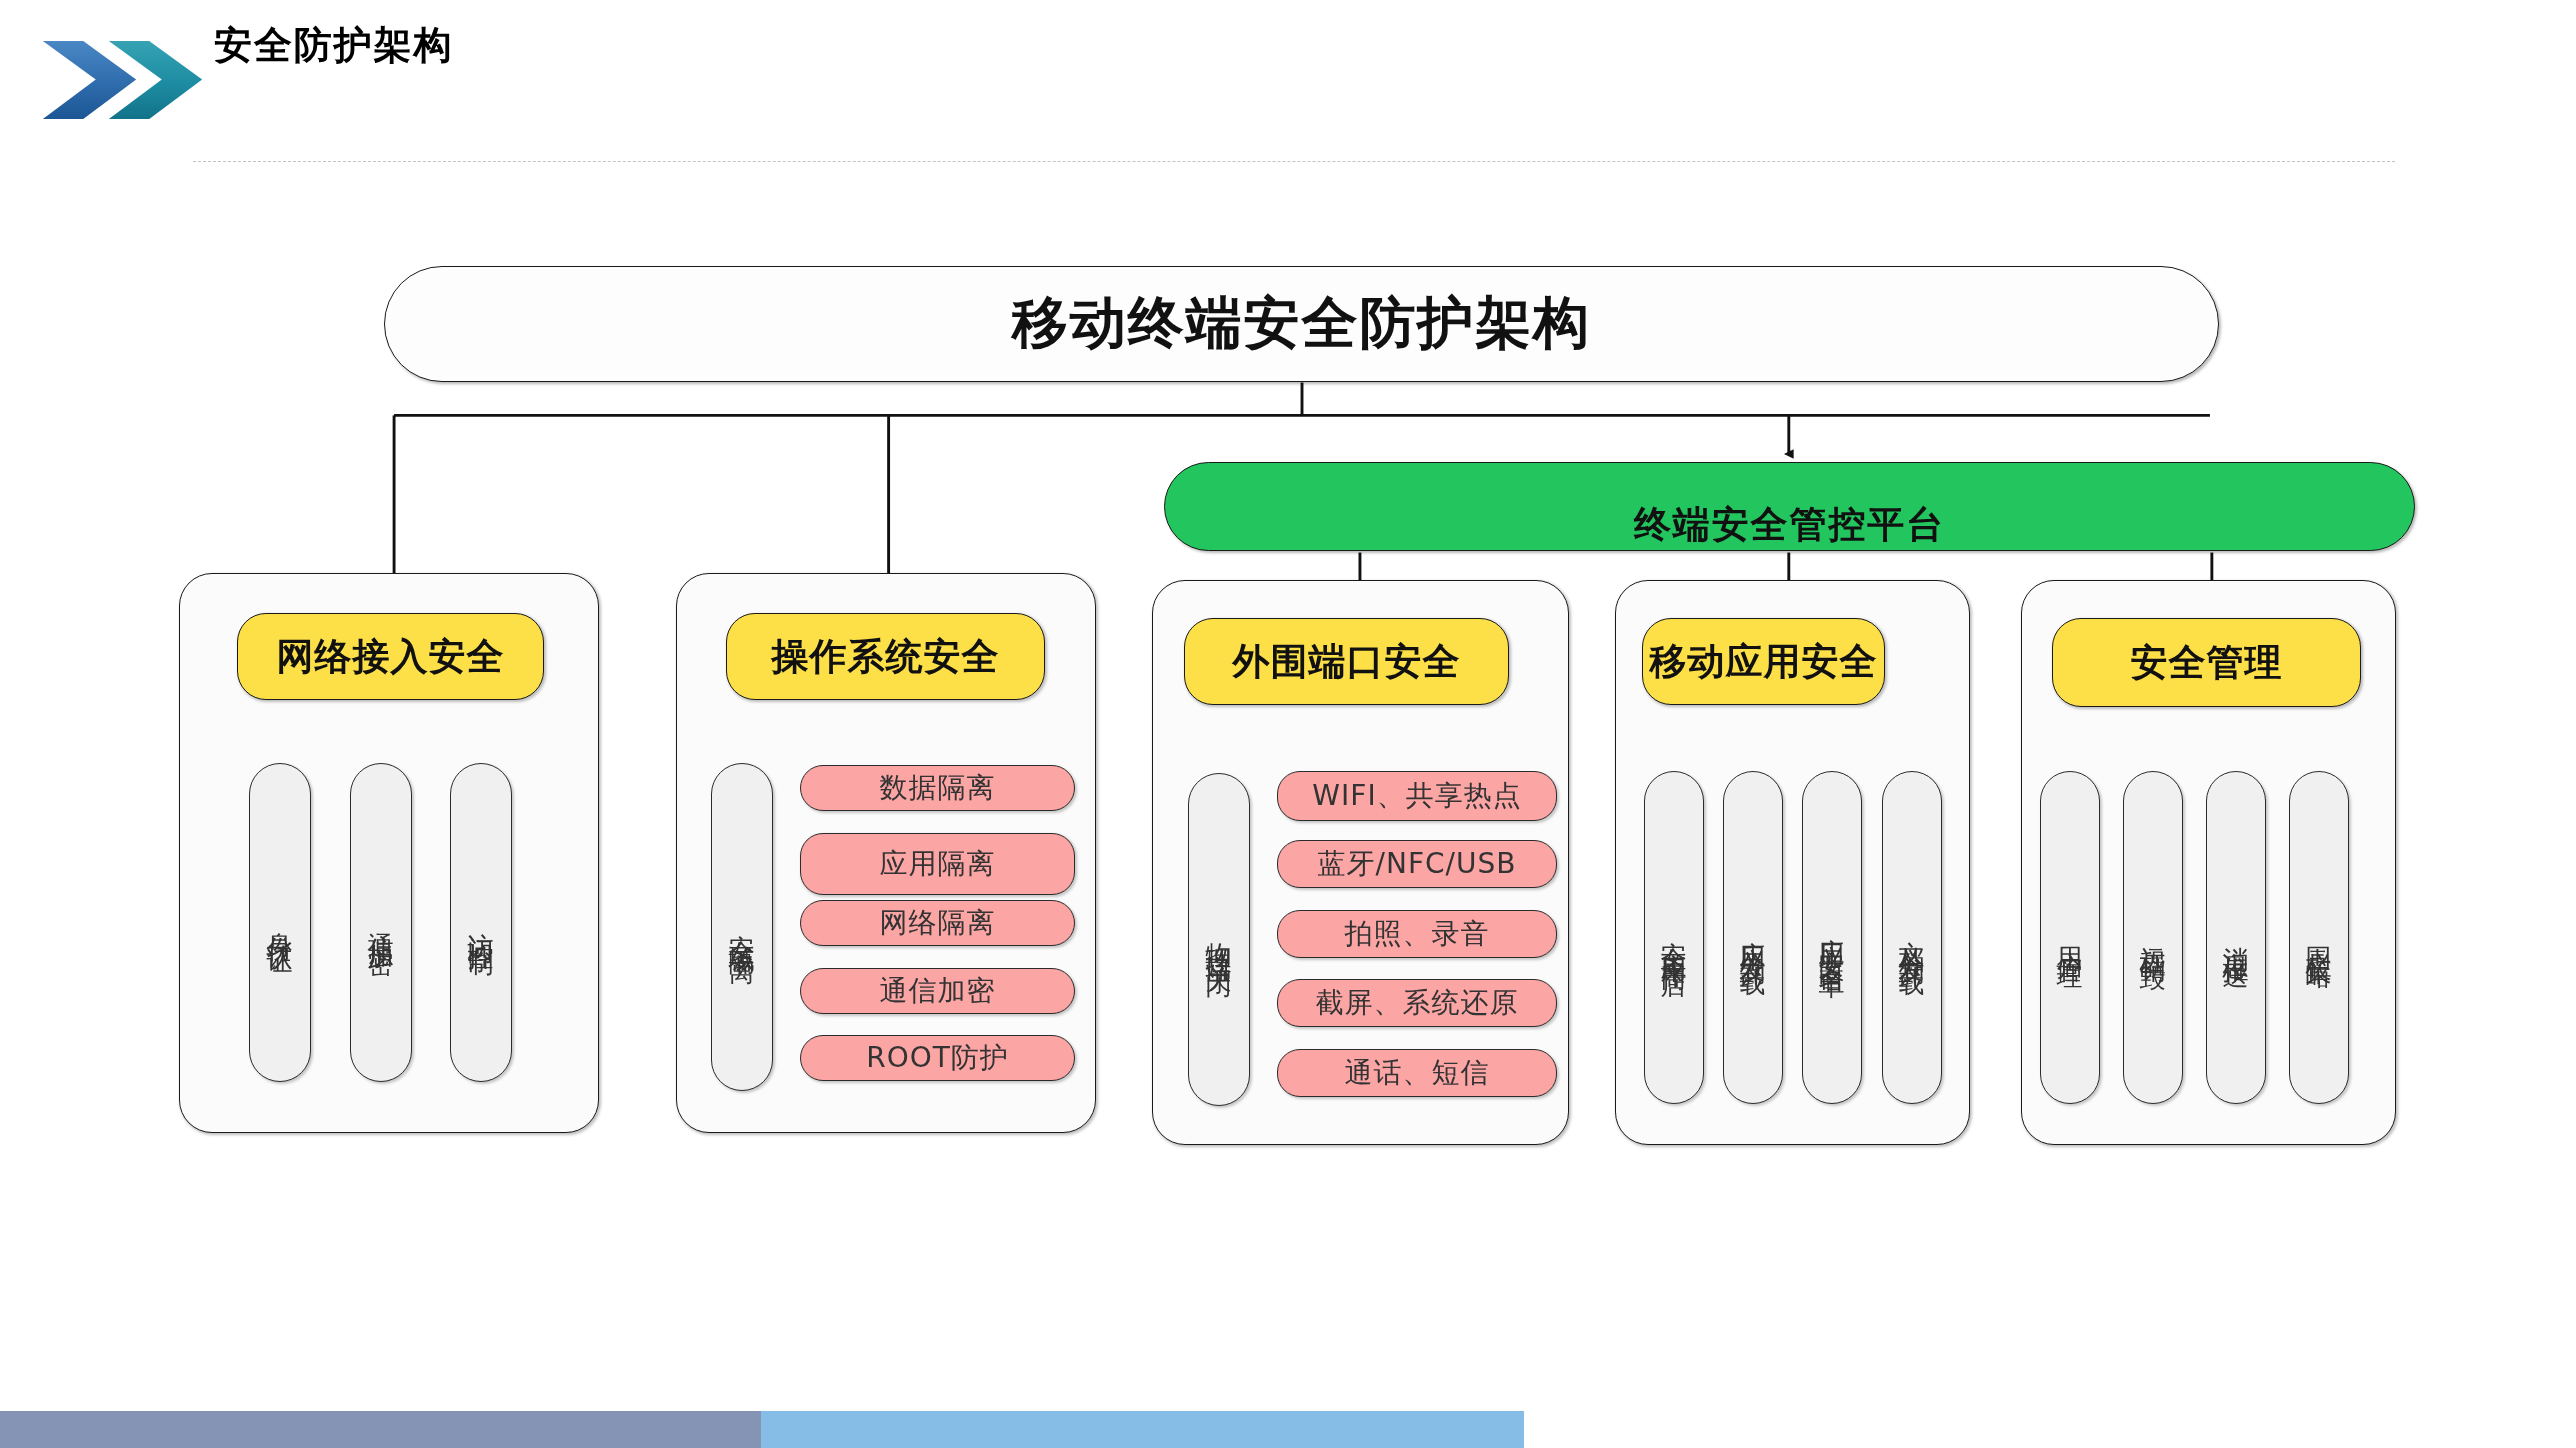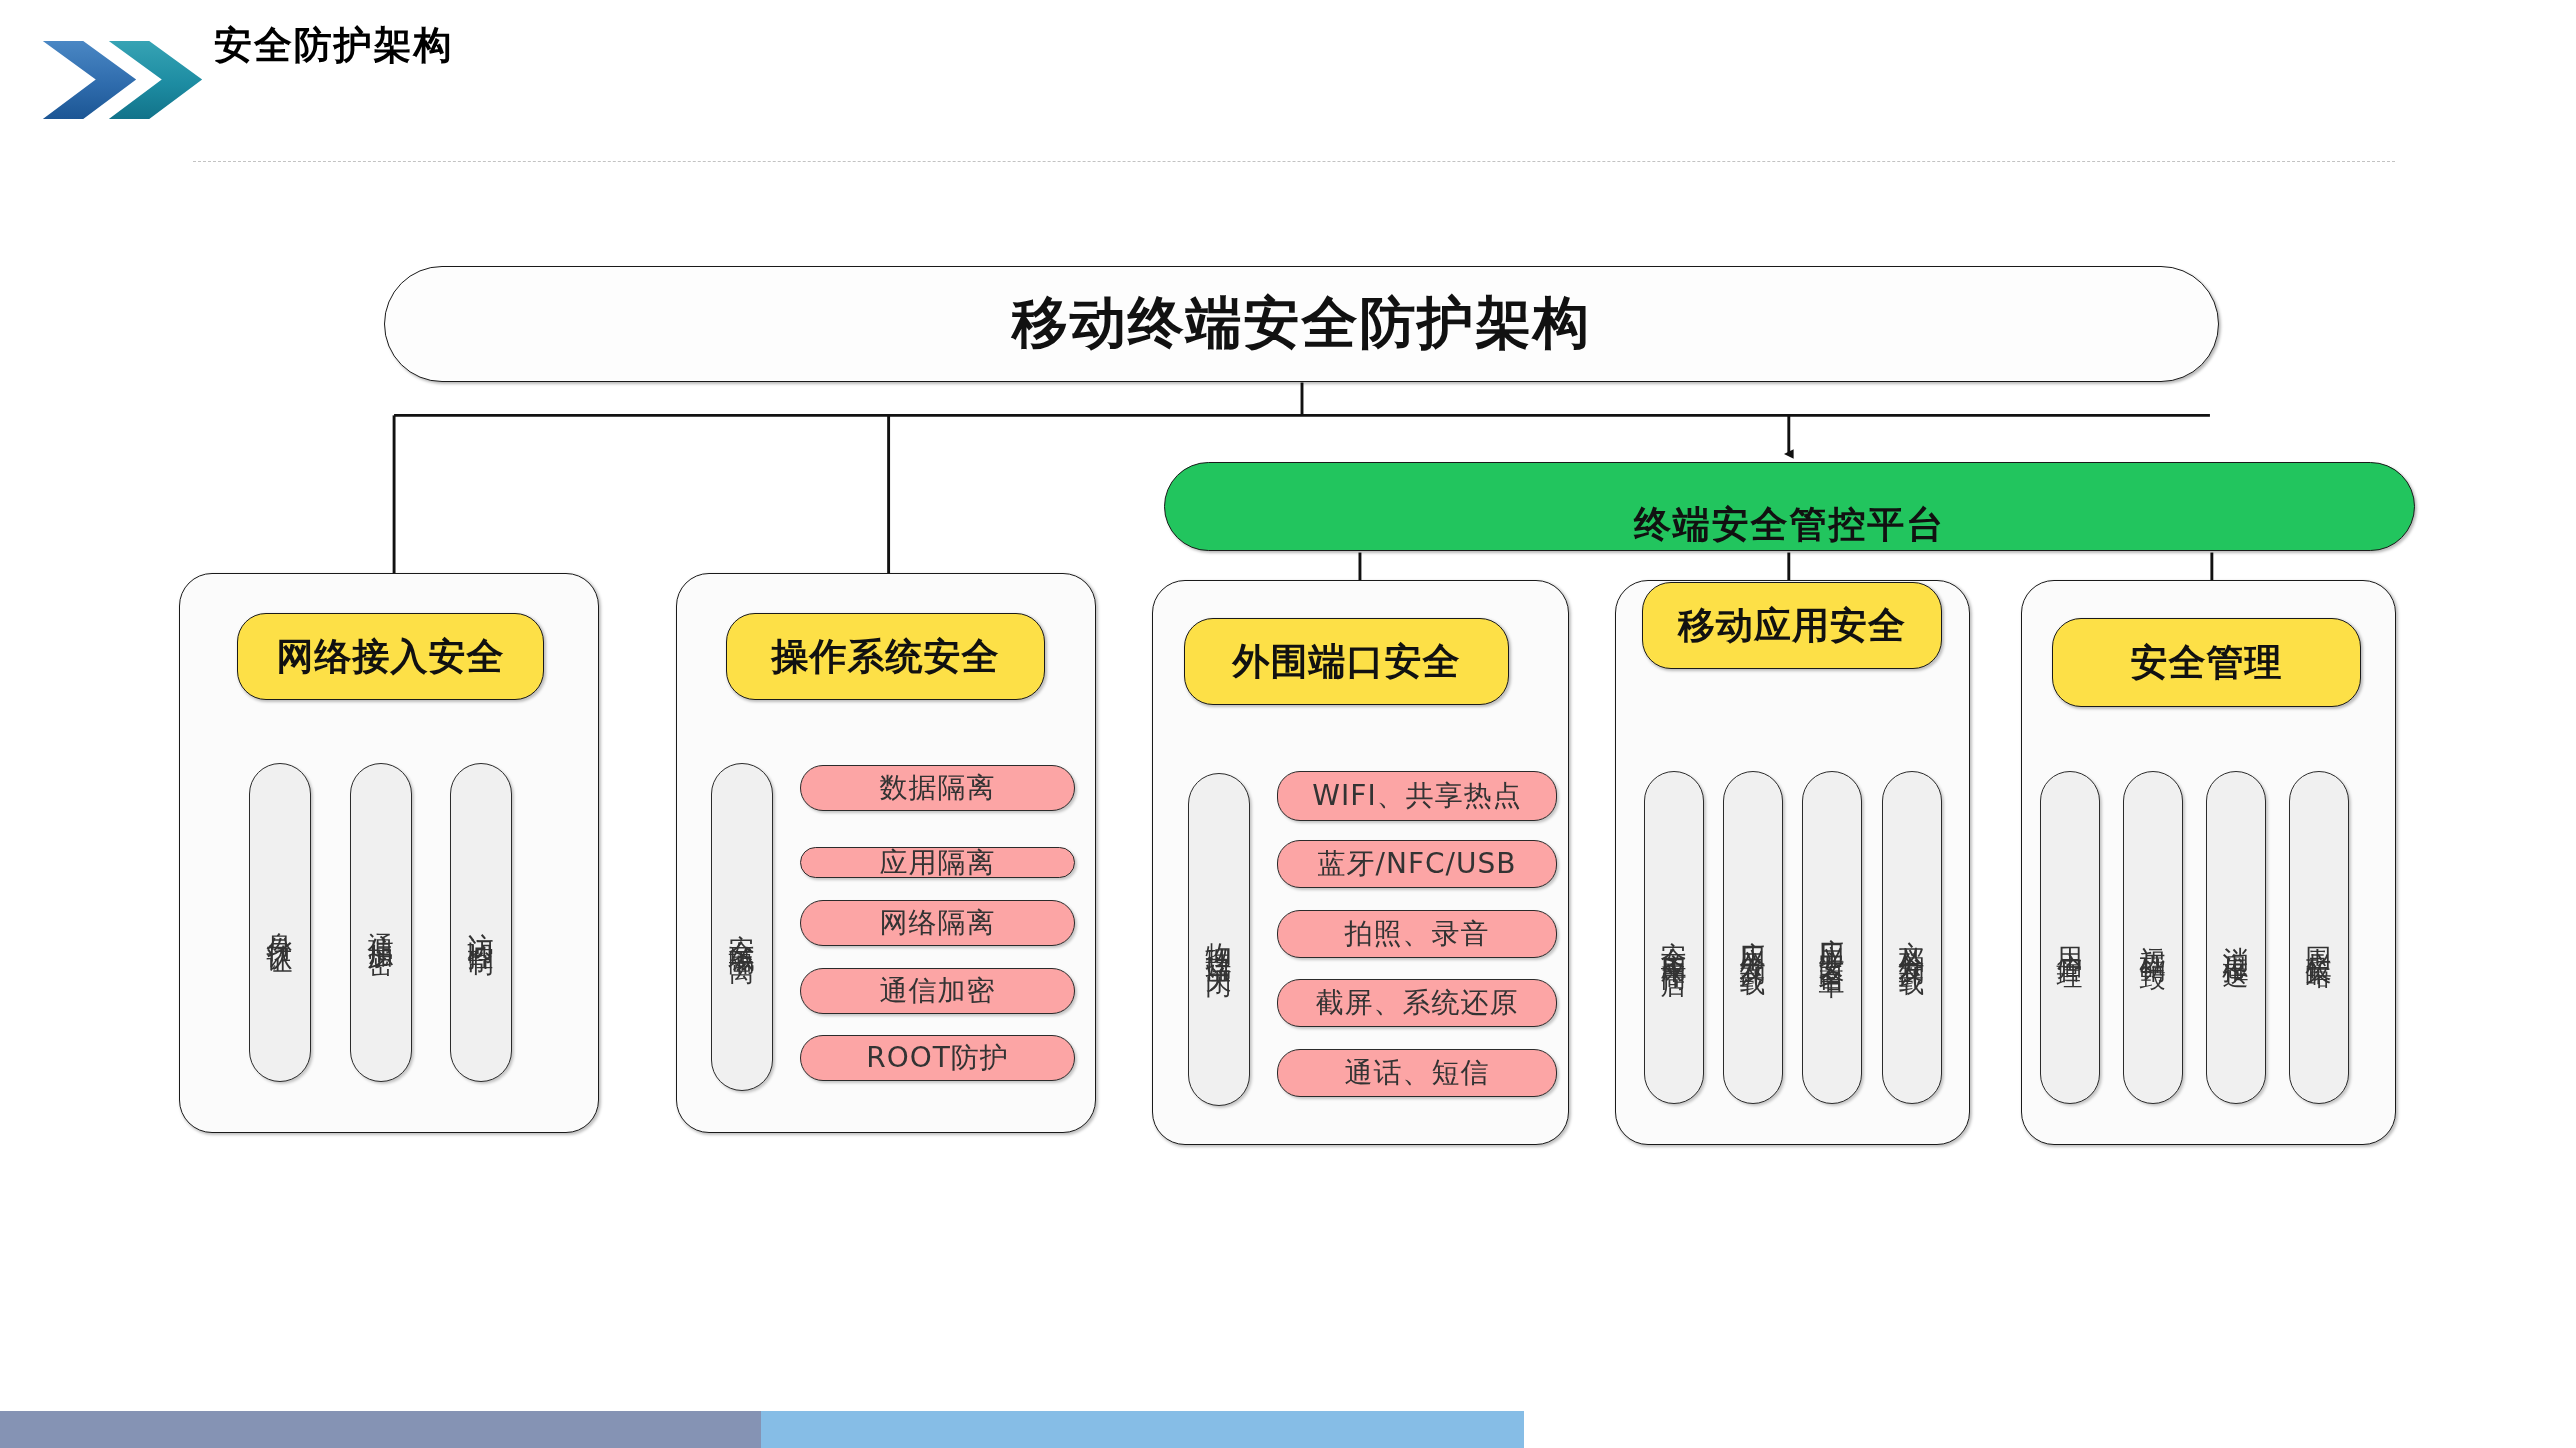--- a/index.html
+++ b/index.html
@@ -288,21 +288,21 @@
   <div class="shell" style="left:676px; top:573px; width:420px; height:560px;"></div>
   <div class="col-head" style="left:726px; top:613px; width:319px; height:87px;">
     <span>操作系统安全</span>
   </div>
   <div class="vpill" style="left:711px; top:763px; width:62px; height:328px;">
     <span>安全域隔离</span>
   </div>
   <div class="hpill" style="left:800px; top:765px; width:275px; height:46px;">
     <span>数据隔离</span>
   </div>
-  <div class="hpill" style="left:800px; top:833px; width:275px; height:31px;margin-top:14px;">
+  <div class="hpill" style="left:800px; top:833px; width:275px; height:62px;">
     <span>应用隔离</span>
   </div>
   <div class="hpill" style="left:800px; top:900px; width:275px; height:46px;">
     <span>网络隔离</span>
   </div>
   <div class="hpill" style="left:800px; top:968px; width:275px; height:46px;">
     <span>通信加密</span>
   </div>
   <div class="hpill" style="left:800px; top:1035px; width:275px; height:46px;">
     <span>ROOT防护</span>
@@ -325,21 +325,21 @@
     <span>拍照、录音</span>
   </div>
   <div class="hpill" style="left:1277px; top:979px; width:280px; height:48px;">
     <span>截屏、系统还原</span>
   </div>
   <div class="hpill" style="left:1277px; top:1049px; width:280px; height:48px;">
     <span>通话、短信</span>
   </div>
 
   <div class="shell" style="left:1615px; top:580px; width:355px; height:565px;"></div>
-  <div class="col-head" style="left:1642px; top:582px; width:300px; height:87px;">
+  <div class="col-head" style="left:1642px; top:618px; width:243px; height:87px;">
     <span>移动应用安全</span>
   </div>
   <div class="vpill" style="left:1644px; top:771px; width:60px; height:333px;">
     <span>安全应用商店</span>
   </div>
   <div class="vpill" style="left:1723px; top:771px; width:60px; height:333px;">
     <span>应用分发卸载</span>
   </div>
   <div class="vpill" style="left:1802px; top:771px; width:60px; height:333px;">
     <span>应用安装白名单</span>

